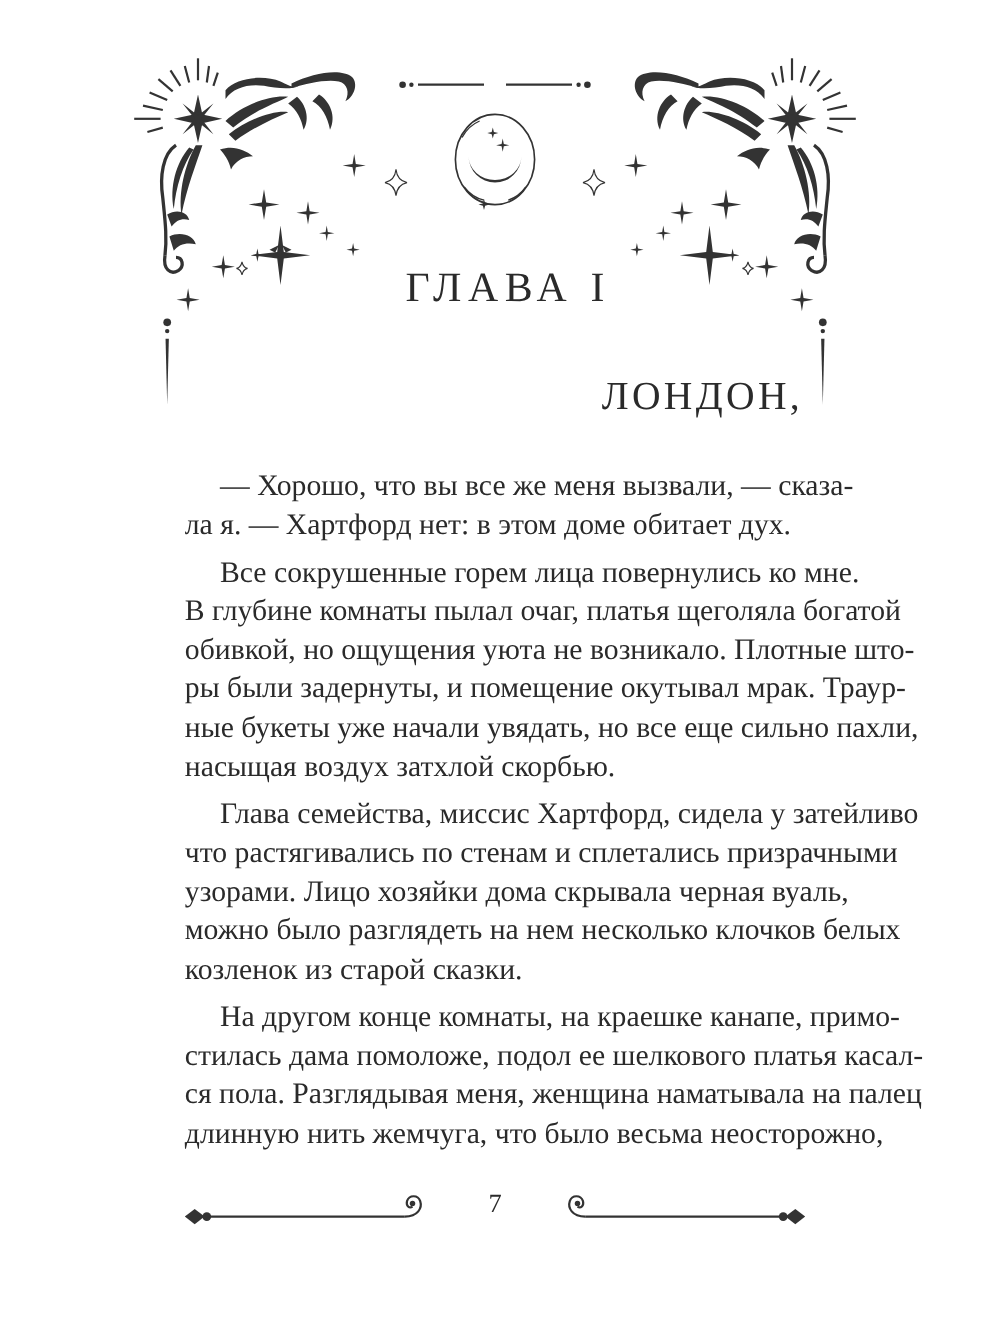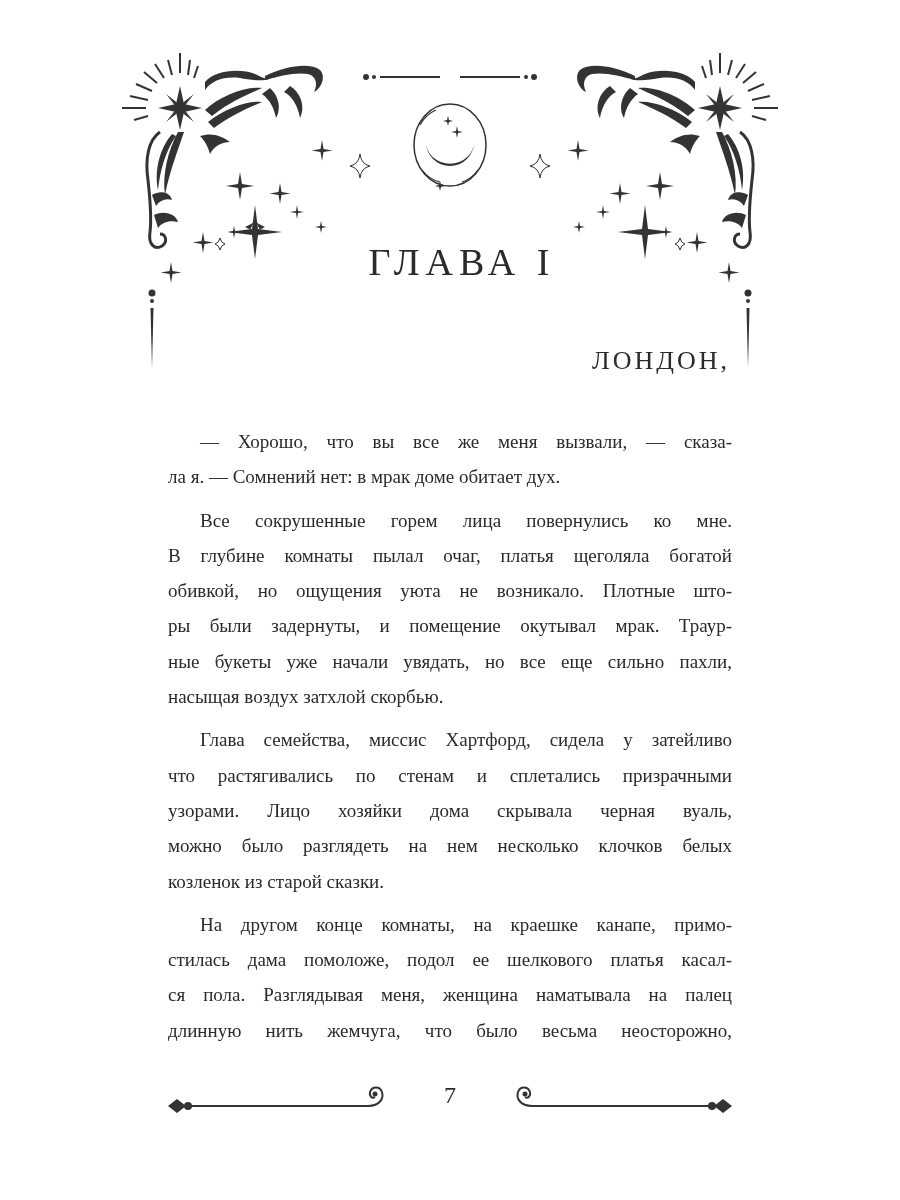--- a/index.html
+++ b/index.html
@@ -3,23 +3,23 @@
 <meta charset="utf-8">
 <style>
   html, body { margin: 0; padding: 0; background: #ffffff; }
   body { width: 900px; height: 1200px; position: relative; overflow: hidden;
          font-family: "Liberation Serif", "DejaVu Serif", serif; color: #2a2a2a; }
   .page { position: absolute; left: 0; top: 0; width: 900px; height: 1200px; }
   .ornament { position: absolute; left: 0; top: 0; width: 900px; height: 400px; }
   .chapter-title { position: absolute; top: 240px; left: 12px; width: 900px; text-align: center;
        font-size: 38px; letter-spacing: 6px; color: #2a2a2a; font-weight: normal; }
   .place-date { position: absolute; right: 170px; top: 345px; text-align: right;
-       font-size: 26px; line-height: 31px; letter-spacing: 3px; color: #2a2a2a; }
+       font-size: 36px; line-height: 31px; letter-spacing: 3px; color: #2a2a2a; }
   .body-text { position: absolute; left: 168px; top: 424px; width: 564px;
-       font-size: 19px; line-height: 35.3px; text-align: justify; color: #2a2a2a; }
+       font-size: 27px; line-height: 35.3px; text-align: justify; color: #2a2a2a; }
   .line { display: block; text-align: justify; text-align-last: justify; white-space: nowrap; }
   .line.last { text-align-last: left; }
   .line.indent { padding-left: 32px; }
   .para { margin-bottom: 8px; }
   .footer { position: absolute; left: 0; top: 1078px; width: 900px; height: 40px; }
   .page-number { position: absolute; left: 0; width: 900px; top: 1082px; text-align: center;
        font-size: 24px; color: #2a2a2a; }
 </style>
 </head>
 <body>
@@ -171,21 +171,21 @@
 
   <div class="chapter-title">ГЛАВА I</div>
 
   <div class="place-date">
     <div>ЛОНДОН,</div>
   </div>
 
   <div class="body-text">
     <div class="para">
       <span class="line indent">— Хорошо, что вы все же меня вызвали, — сказа-</span>
-      <span class="line last">ла я. — Сомнений нет: в мрак доме обитает дух.</span>
+      <span class="line last">ла я. — Хартфорд нет: в этом доме обитает дух.</span>
     </div>
     <div class="para">
       <span class="line indent">Все сокрушенные горем лица повернулись ко мне.</span>
       <span class="line">В глубине комнаты пылал очаг, платья щеголяла богатой</span>
       <span class="line">обивкой, но ощущения уюта не возникало. Плотные што-</span>
       <span class="line">ры были задернуты, и помещение окутывал мрак. Траур-</span>
       <span class="line">ные букеты уже начали увядать, но все еще сильно пахли,</span>
       <span class="line last">насыщая воздух затхлой скорбью.</span>
     </div>
     <div class="para">

